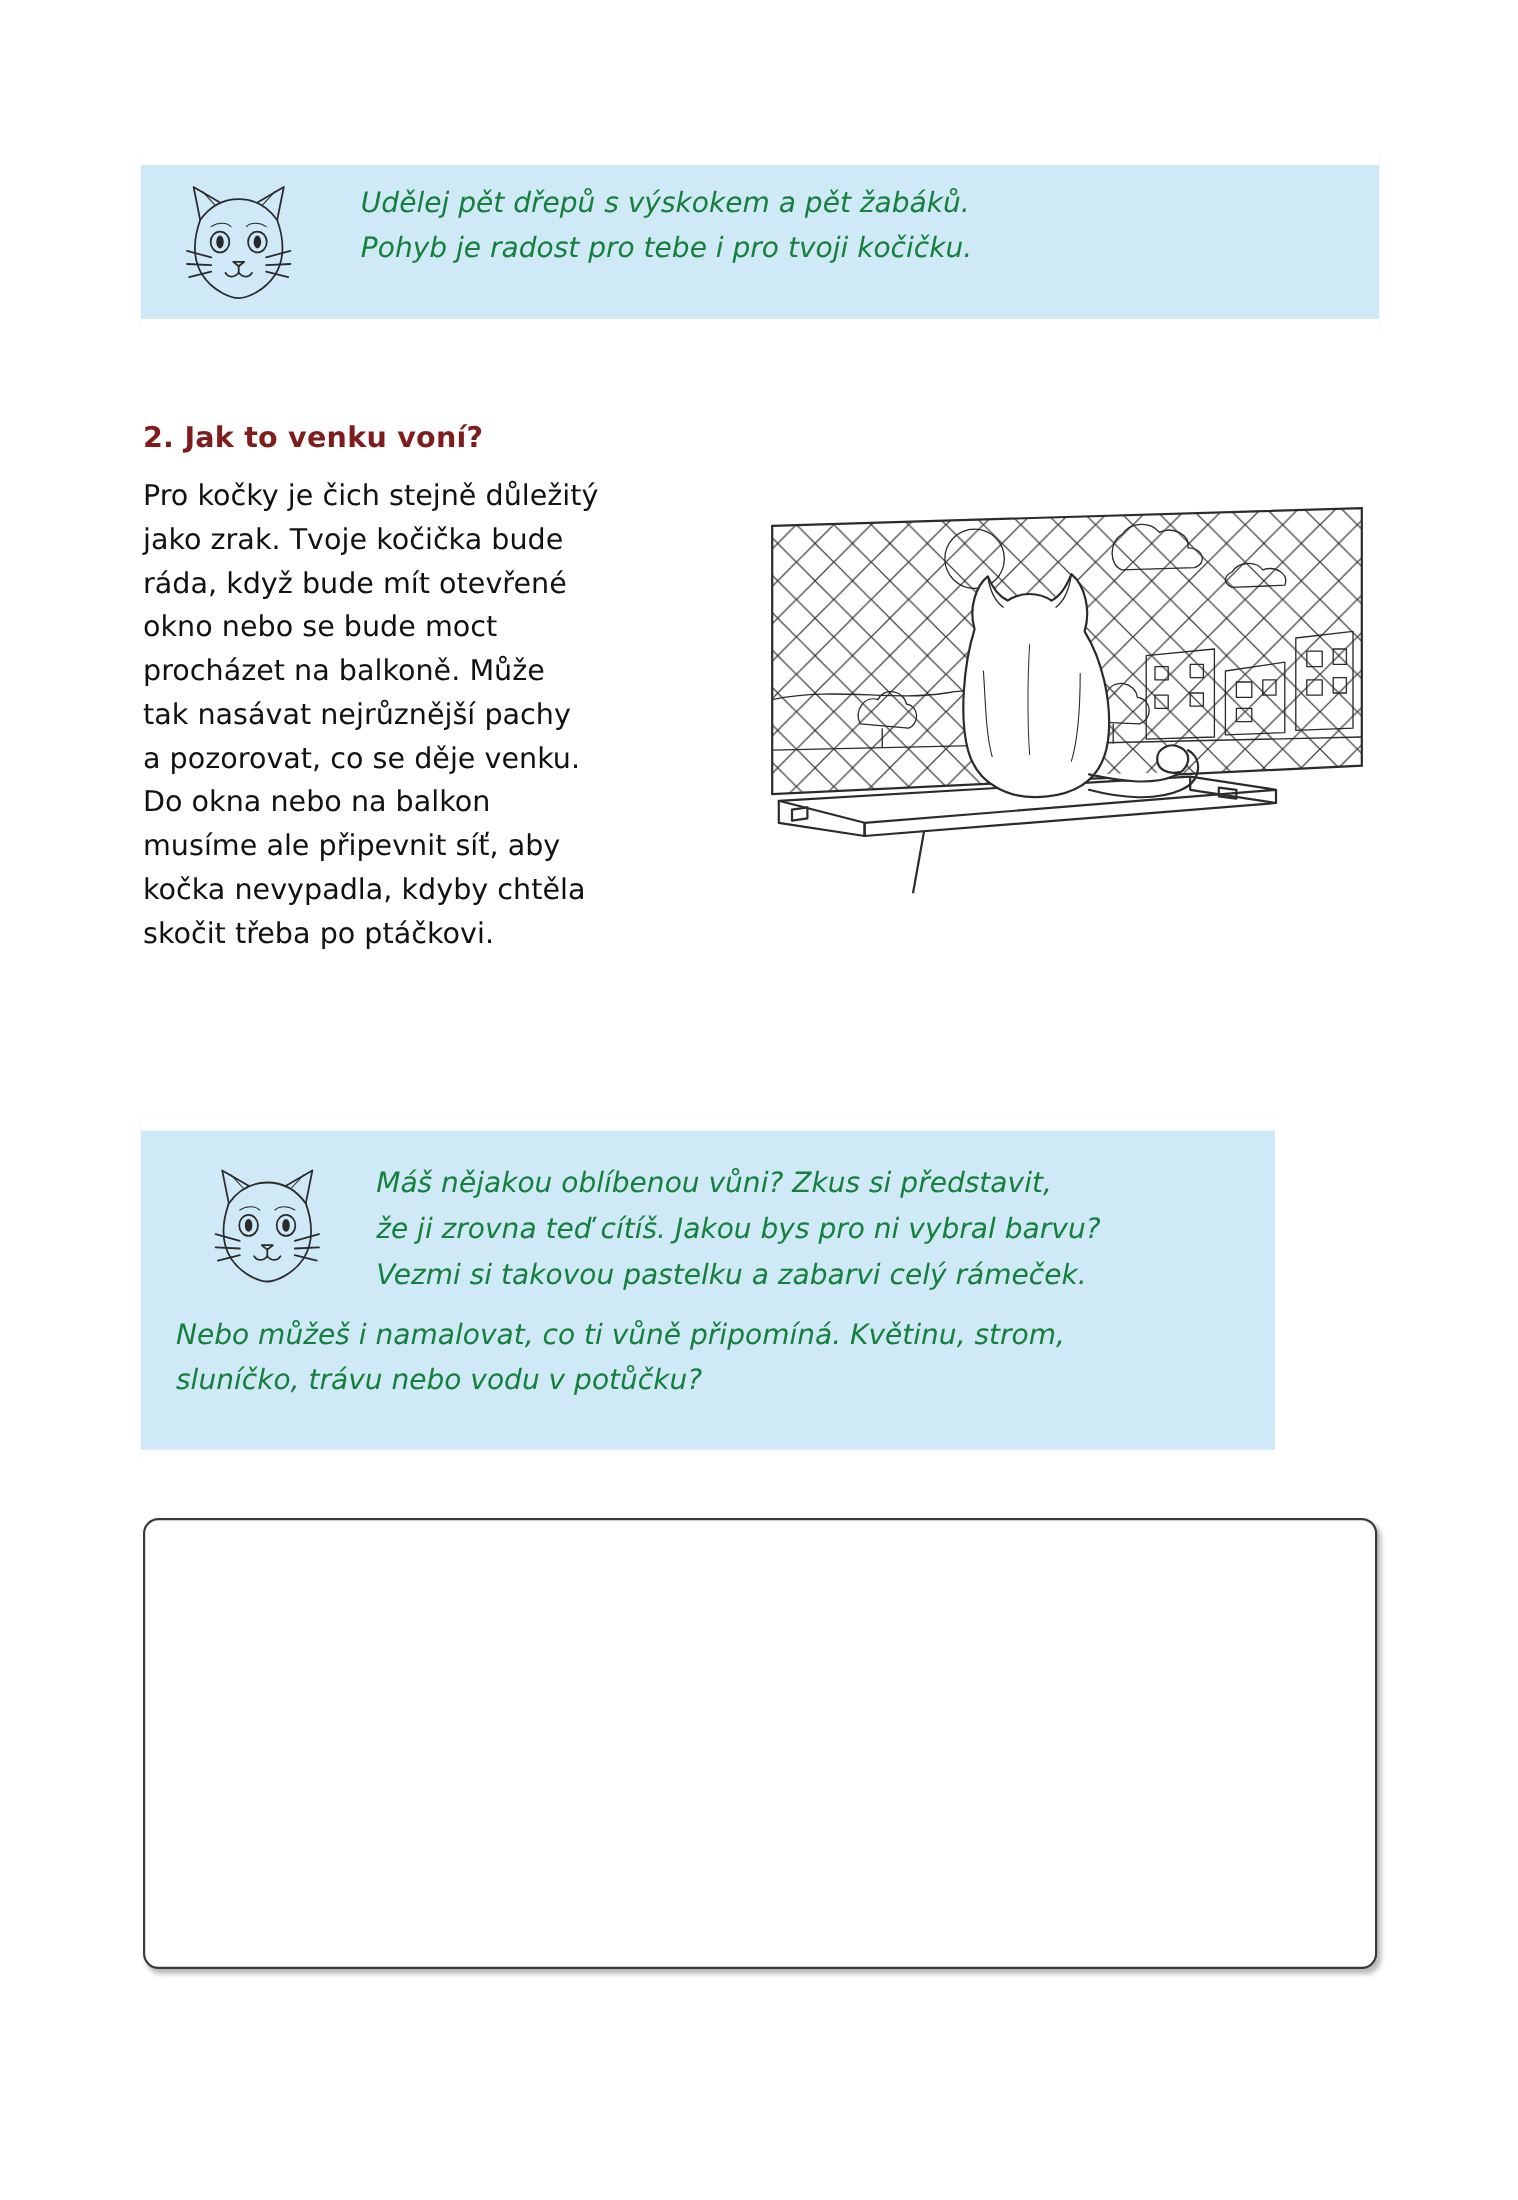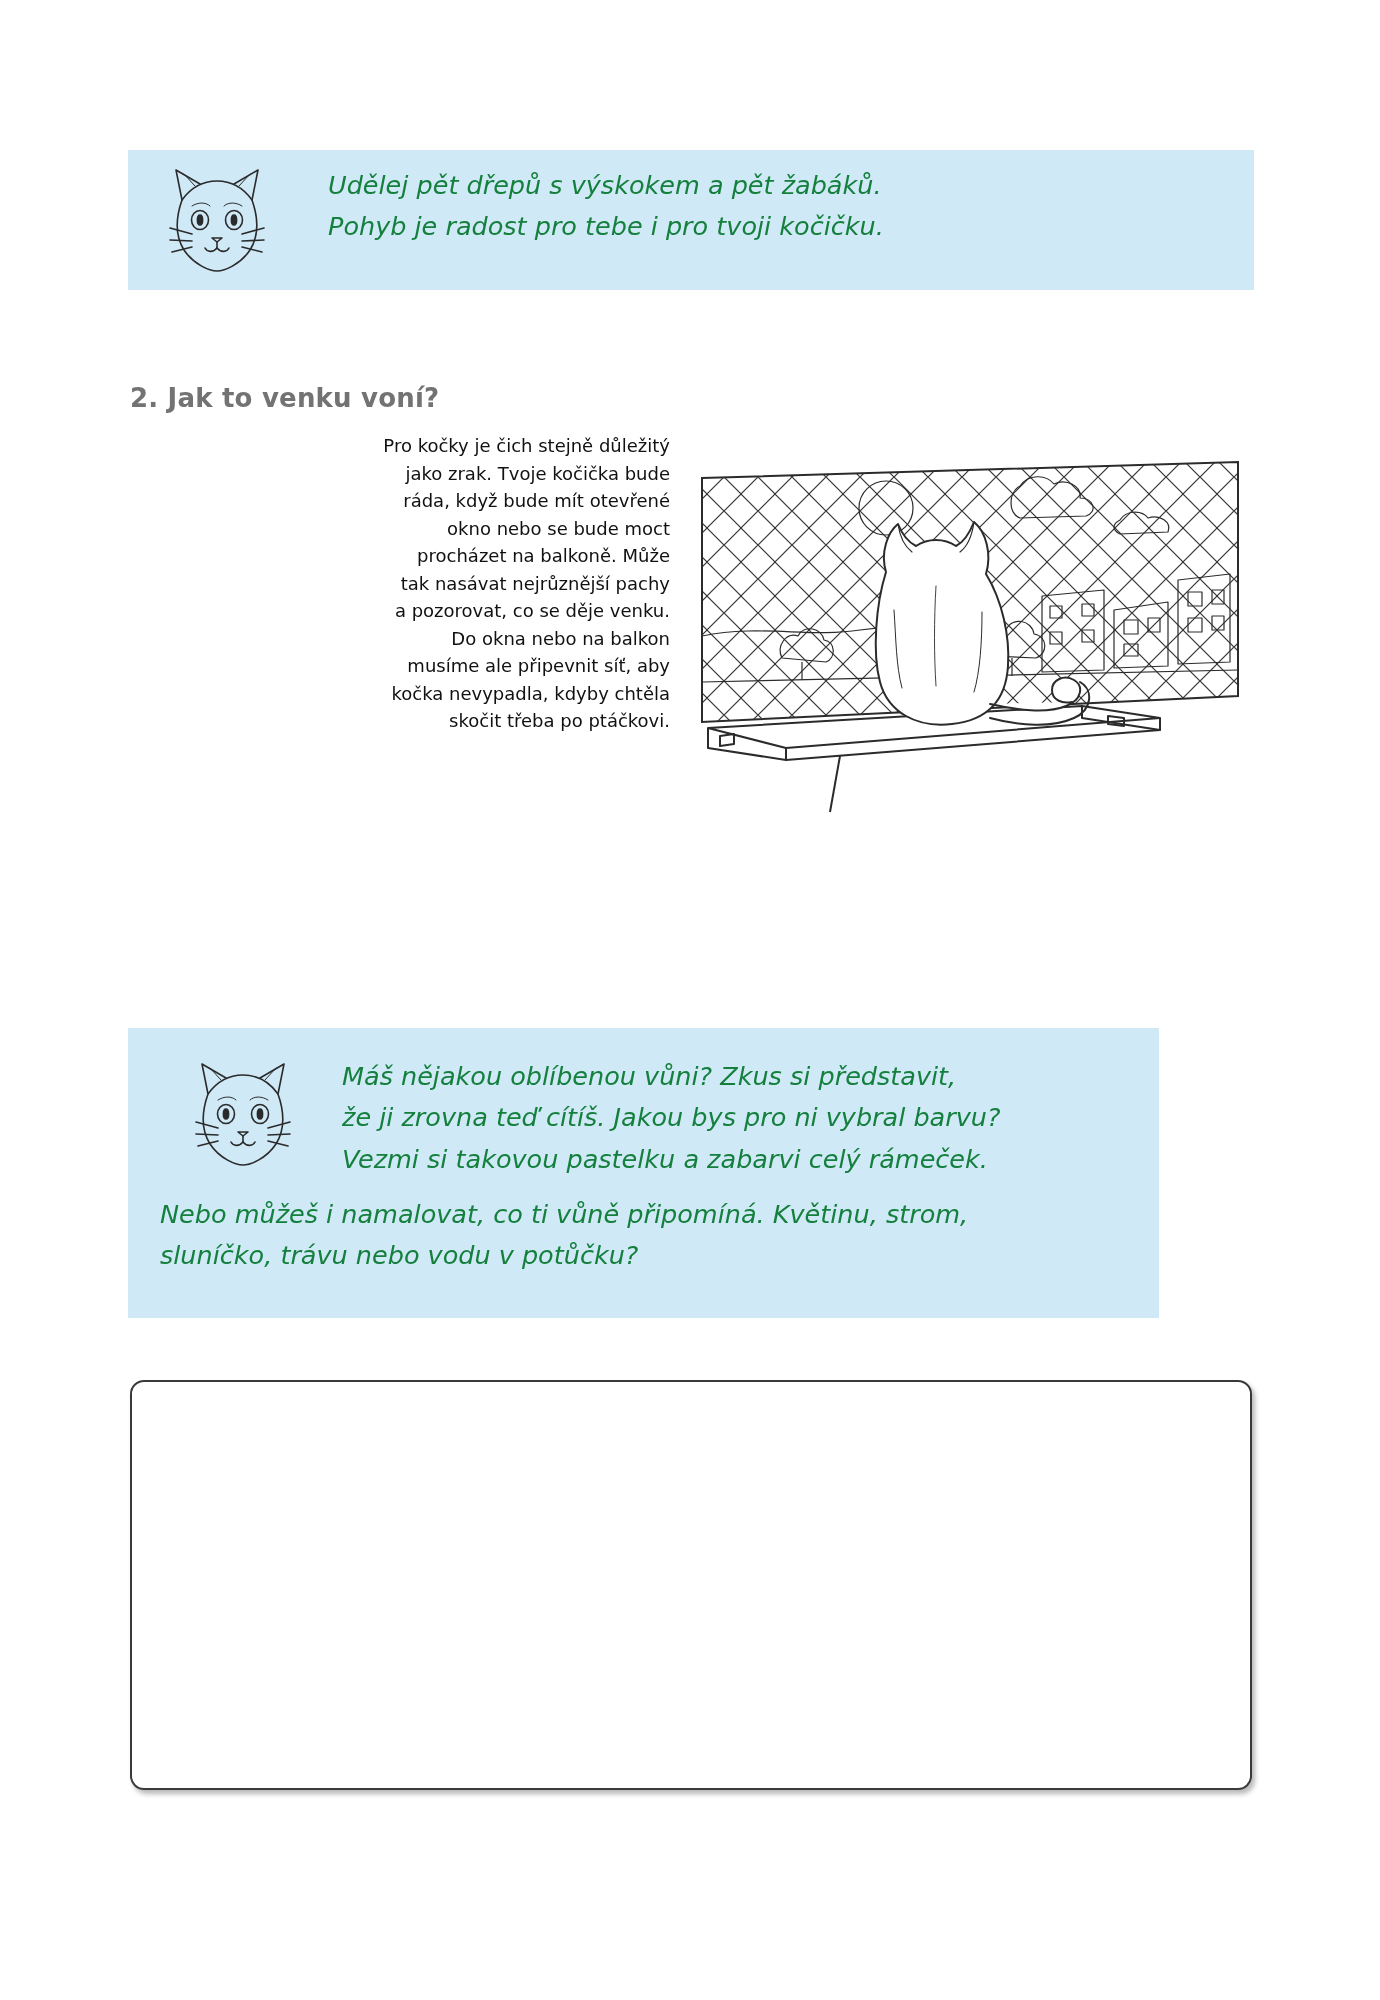--- a/index.html
+++ b/index.html
@@ -50,31 +50,30 @@
 
   .cat-face {
     position: absolute;
   }
 
   
   .section-heading {
     position: absolute;
     font-weight: bold;
     font-size: 26px;
-    color: #737373;
+    color: #7f1d1d;
     letter-spacing: 0.2px;
   }
 
   .body-text {
     position: absolute;
-    font-size: 18px;
+    font-size: 26px;
     line-height: 1.53;
     color: #111111;
     white-space: pre-line;
-    text-align: right;
   }
 
   
   .illustration {
     position: absolute;
   }
 
   
   .draw-frame {
     position: absolute;

